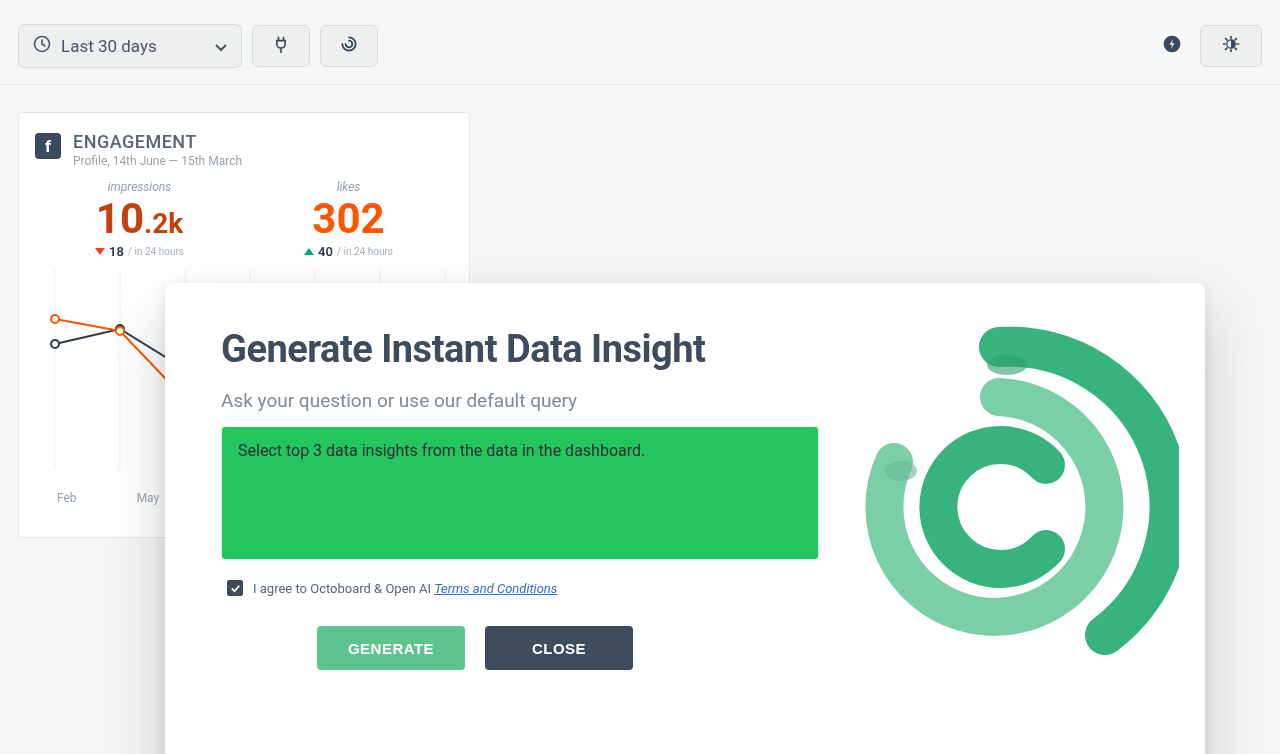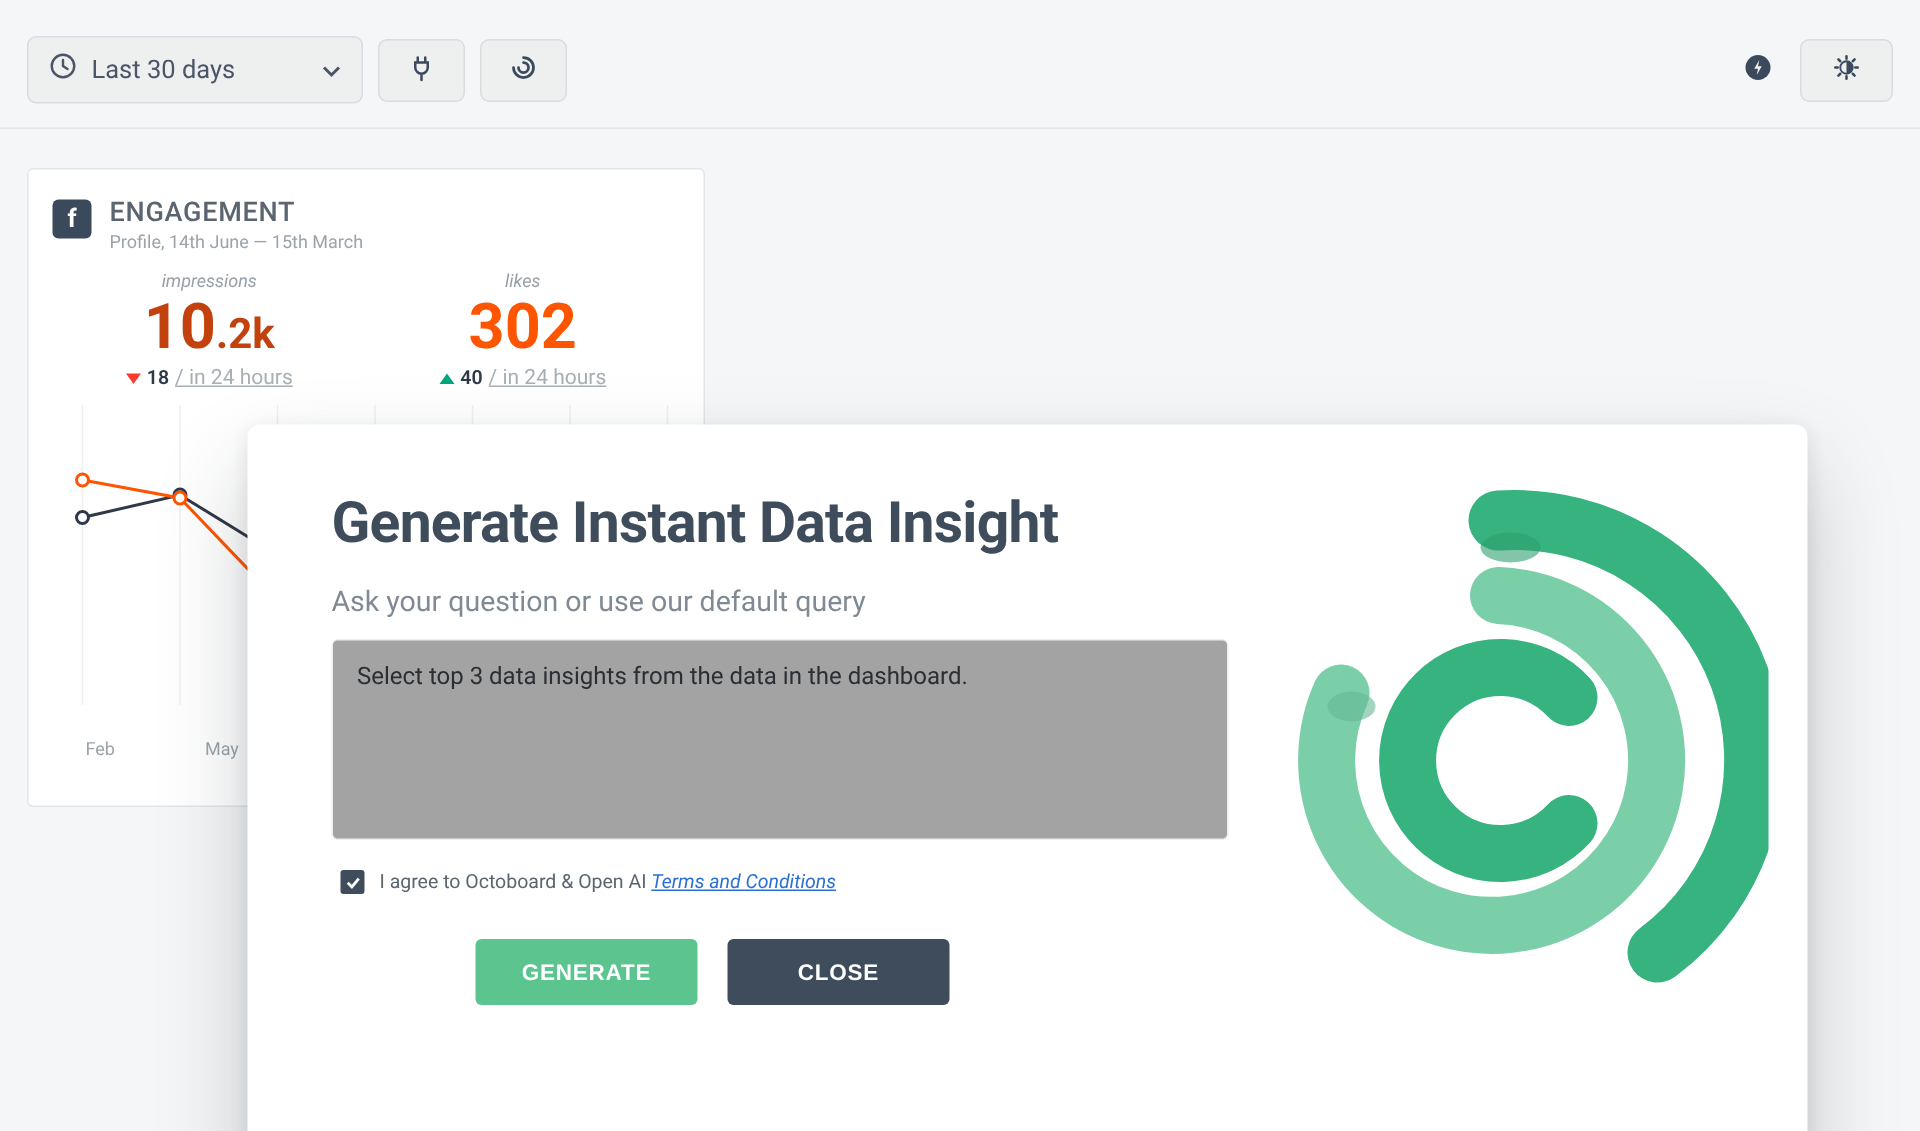--- a/index.html
+++ b/index.html
@@ -149,24 +149,23 @@
       border-right: 5px solid transparent;
       border-top: 7px solid #ff3b30;
     }
     .metric-delta .tri-up {
       width: 0; height: 0;
       border-left: 5px solid transparent;
       border-right: 5px solid transparent;
       border-bottom: 7px solid #00a67d;
     }
     .metric-delta .period {
-      font-size: 14px;
+      font-size: 10px;
       color: #a7afb6;
       font-weight: 400;
-      text-decoration: underline;
     }
     .chart-area {
       position: relative;
       height: 230px;
       margin-top: 10px;
     }
     .chart-area svg { position: absolute; top: 0; left: 0; }
     .x-labels {
       position: absolute;
       bottom: -6px;
@@ -202,21 +201,21 @@
     }
     .modal-subtitle {
       font-size: 19px;
       color: #808a94;
       margin-top: 18px;
     }
     .query-box {
       margin-top: 14px;
       width: 598px;
       height: 134px;
-      background: #a3a3a3;
+      background: #22c55e;
       border: 1px solid #eceef0;
       border-radius: 4px;
       padding: 14px 16px;
       font-size: 16px;
       color: #2a2f34;
       font-family: inherit;
       resize: none;
       outline: none;
     }
     .consent {

